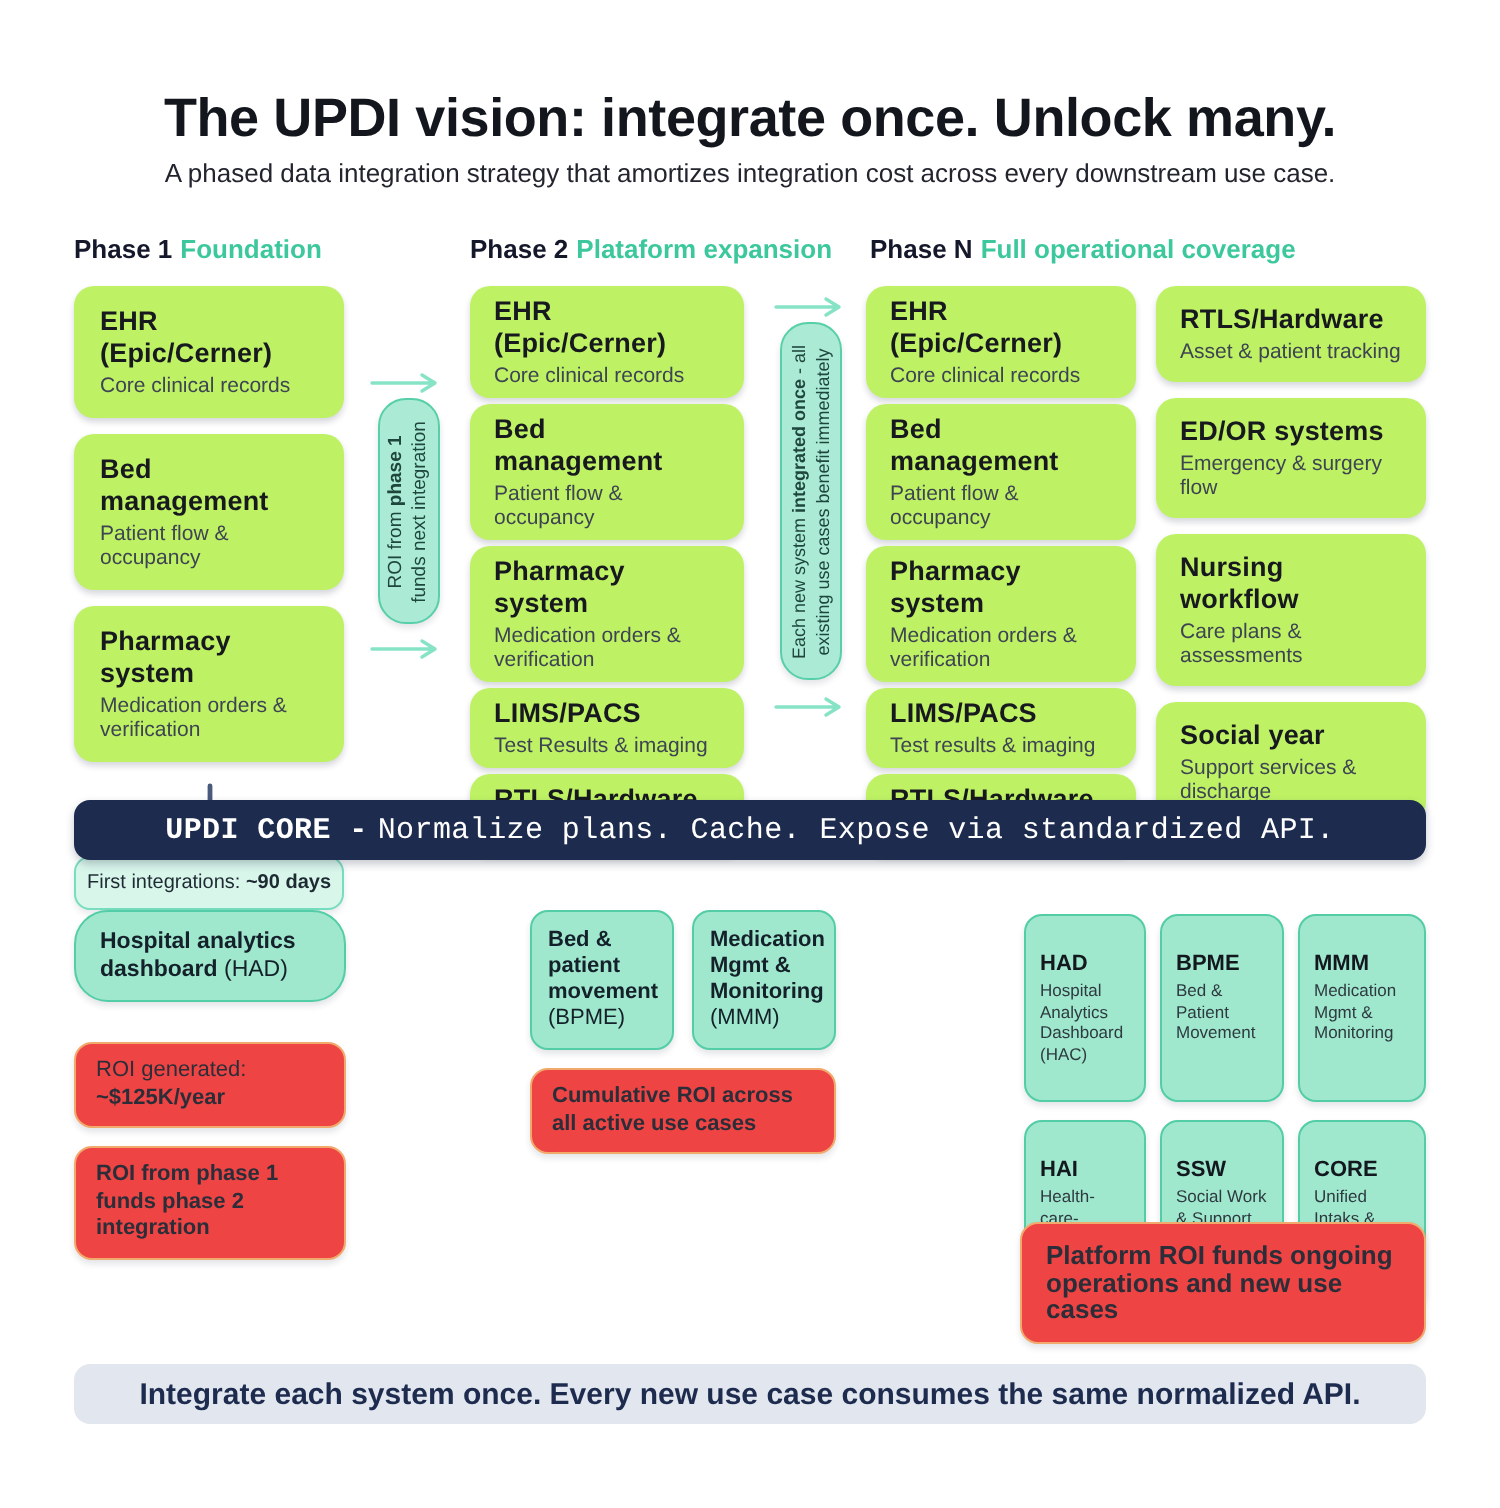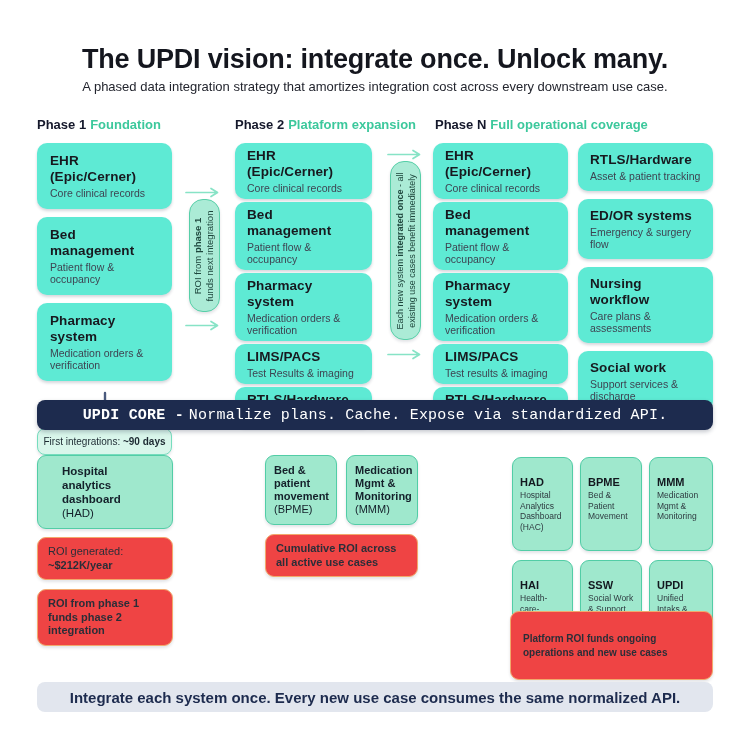--- a/index.html
+++ b/index.html
@@ -20,21 +20,21 @@
   
   .phase-label { position:absolute; top:117px; font-size:13px; font-weight:700; color:#15182b; white-space:nowrap; }
   .phase-label .pname { color:#3cc89c; font-weight:600; margin-left:4px; }
   
   .col { position:absolute; display:flex; flex-direction:column; }
   #col1  { left:37px;  top:143px; width:135px; gap:8px; }
   #col2  { left:235px; top:143px; width:137px; gap:3px; }
   #colN1 { left:433px; top:143px; width:135px; gap:3px; }
   #colN2 { left:578px; top:143px; width:135px; gap:8px; }
   .syscard {
-    background:#5eead4; border-radius:10px;
+    background:#bef264; border-radius:10px;
     box-shadow:0 2px 3px rgba(25,35,60,.18);
   }
   .pad-lg { padding:10px 13px; }
   .pad-sm { padding:5px 12px; }
   .pad-md { padding:9px 12px; }
   .sys-t { font-size:13.5px; font-weight:700; color:#17191f; line-height:16px; letter-spacing:.1px; }
   .sys-d { font-size:10.5px; color:#3e4452; line-height:12px; margin-top:2px; }
   
   .down-arrow-wrap { display:flex; justify-content:center; padding:2px 0 1px 0; }
   .milestone {
@@ -67,34 +67,34 @@
   
   .mint-card {
     background:#9fe8cd; border:1.5px solid #52cda6; border-radius:9px;
     color:#16323a; box-shadow:0 2px 3px rgba(25,35,60,.12);
   }
   .yellow-card {
     background:#ef4444; border:1.5px solid #f2a96c; border-radius:9px;
     color:#2b2e38; box-shadow:0 2px 3px rgba(25,35,60,.12);
   }
   #out-left { position:absolute; left:37px; top:455px; width:136px; }
-  #out-left .mint-card { padding:8px 24px; font-size:11.5px; font-weight:700; line-height:14px; color:#14202a; margin-bottom:8px; }
+  #out-left .mint-card { padding:8px 12px; font-size:11.5px; font-weight:700; line-height:14px; color:#14202a; margin-bottom:20px;border-radius:17px; }
   #out-left .mint-card .reg { font-weight:400; }
   .roi-gen { padding:7px 10px; font-size:11px; line-height:13.5px; margin-bottom:9px; }
   .roi-note { padding:7px 10px; font-size:11px; font-weight:700; line-height:13.5px; }
   #out-mid { position:absolute; left:265px; top:455px; width:153px; }
   .mid-row { display:flex; gap:9px; }
   .mid-card { width:72px; min-height:68px; padding:8px; font-size:11px; font-weight:700; line-height:13px; color:#14202a; }
   .mid-card .reg { font-weight:400; }
   #out-mid .roi-note { margin-top:9px; }
   #out-right { position:absolute; left:512px; top:457px; width:201px; display:grid; grid-template-columns:61px 62px 64px; gap:9px 7px; }
   .acr-card { padding:18px 7px; min-height:64px; }
   .acr { font-size:11px; font-weight:700; color:#13181f; line-height:13px; margin-bottom:1px; }
   .acr-name { font-size:8.5px; color:#2e3a40; line-height:10.5px; }
-  #out-right-note { position:absolute; left:510px; top:611px; width:203px; padding:20px 12px; font-size:10px; font-weight:700; line-height:13.5px; }
+  #out-right-note { position:absolute; left:510px; top:611px; width:203px; padding:9px 12px; font-size:13px; font-weight:700; line-height:13.5px; }
   
   .footer-bar {
     position:absolute; left:37px; top:682px; width:676px; height:30px;
     background:#e2e6ee; border-radius:8px; display:flex; align-items:center; justify-content:center;
     font-size:15px; font-weight:700; color:#1d2b4e;
   }
 </style>
 </head>
 <body>
 
@@ -223,37 +223,37 @@
     </div>
     <div class="syscard pad-md">
       <div class="sys-t">ED/OR systems</div>
       <div class="sys-d">Emergency &amp; surgery flow</div>
     </div>
     <div class="syscard pad-md">
       <div class="sys-t">Nursing workflow</div>
       <div class="sys-d">Care plans &amp; assessments</div>
     </div>
     <div class="syscard pad-md">
-      <div class="sys-t">Social work</div>
+      <div class="sys-t">Social year</div>
       <div class="sys-d">Support services &amp; discharge</div>
     </div>
   </div>
 
   <div class="navy-bar">
     <span class="b">UPDI CORE -</span>
     <span>Normalize plans. Cache. Expose via standardized API.</span>
   </div>
 
   <div id="out-left">
     <div class="mint-card">
       <span>Hospital analytics dashboard</span><span class="reg"> (HAD)</span>
     </div>
     <div class="yellow-card roi-gen">
       <div>ROI generated:</div>
-      <div class="b">~$212K/year</div>
+      <div class="b">~$125K/year</div>
     </div>
     <div class="yellow-card roi-note">ROI from phase 1 funds phase 2 integration</div>
   </div>
 
   <div id="out-mid">
     <div class="mid-row">
       <div class="mint-card mid-card">
         <div>Bed &amp; patient movement</div>
         <div class="reg">(BPME)</div>
       </div>
@@ -280,21 +280,21 @@
     </div>
     <div class="mint-card acr-card">
       <div class="acr">HAI</div>
       <div class="acr-name">Health-care-Acsestated Infections</div>
     </div>
     <div class="mint-card acr-card">
       <div class="acr">SSW</div>
       <div class="acr-name">Social Work &amp; Support</div>
     </div>
     <div class="mint-card acr-card">
-      <div class="acr">UPDI</div>
+      <div class="acr">CORE</div>
       <div class="acr-name">Unified Intaks &amp; Logistics Interface</div>
     </div>
   </div>
   <div class="yellow-card" id="out-right-note">Platform ROI funds ongoing operations and new use cases</div>
 
   <div class="footer-bar">Integrate each system once. Every new use case consumes the same normalized API.</div>
 
 </div>
 
 </body></html>

